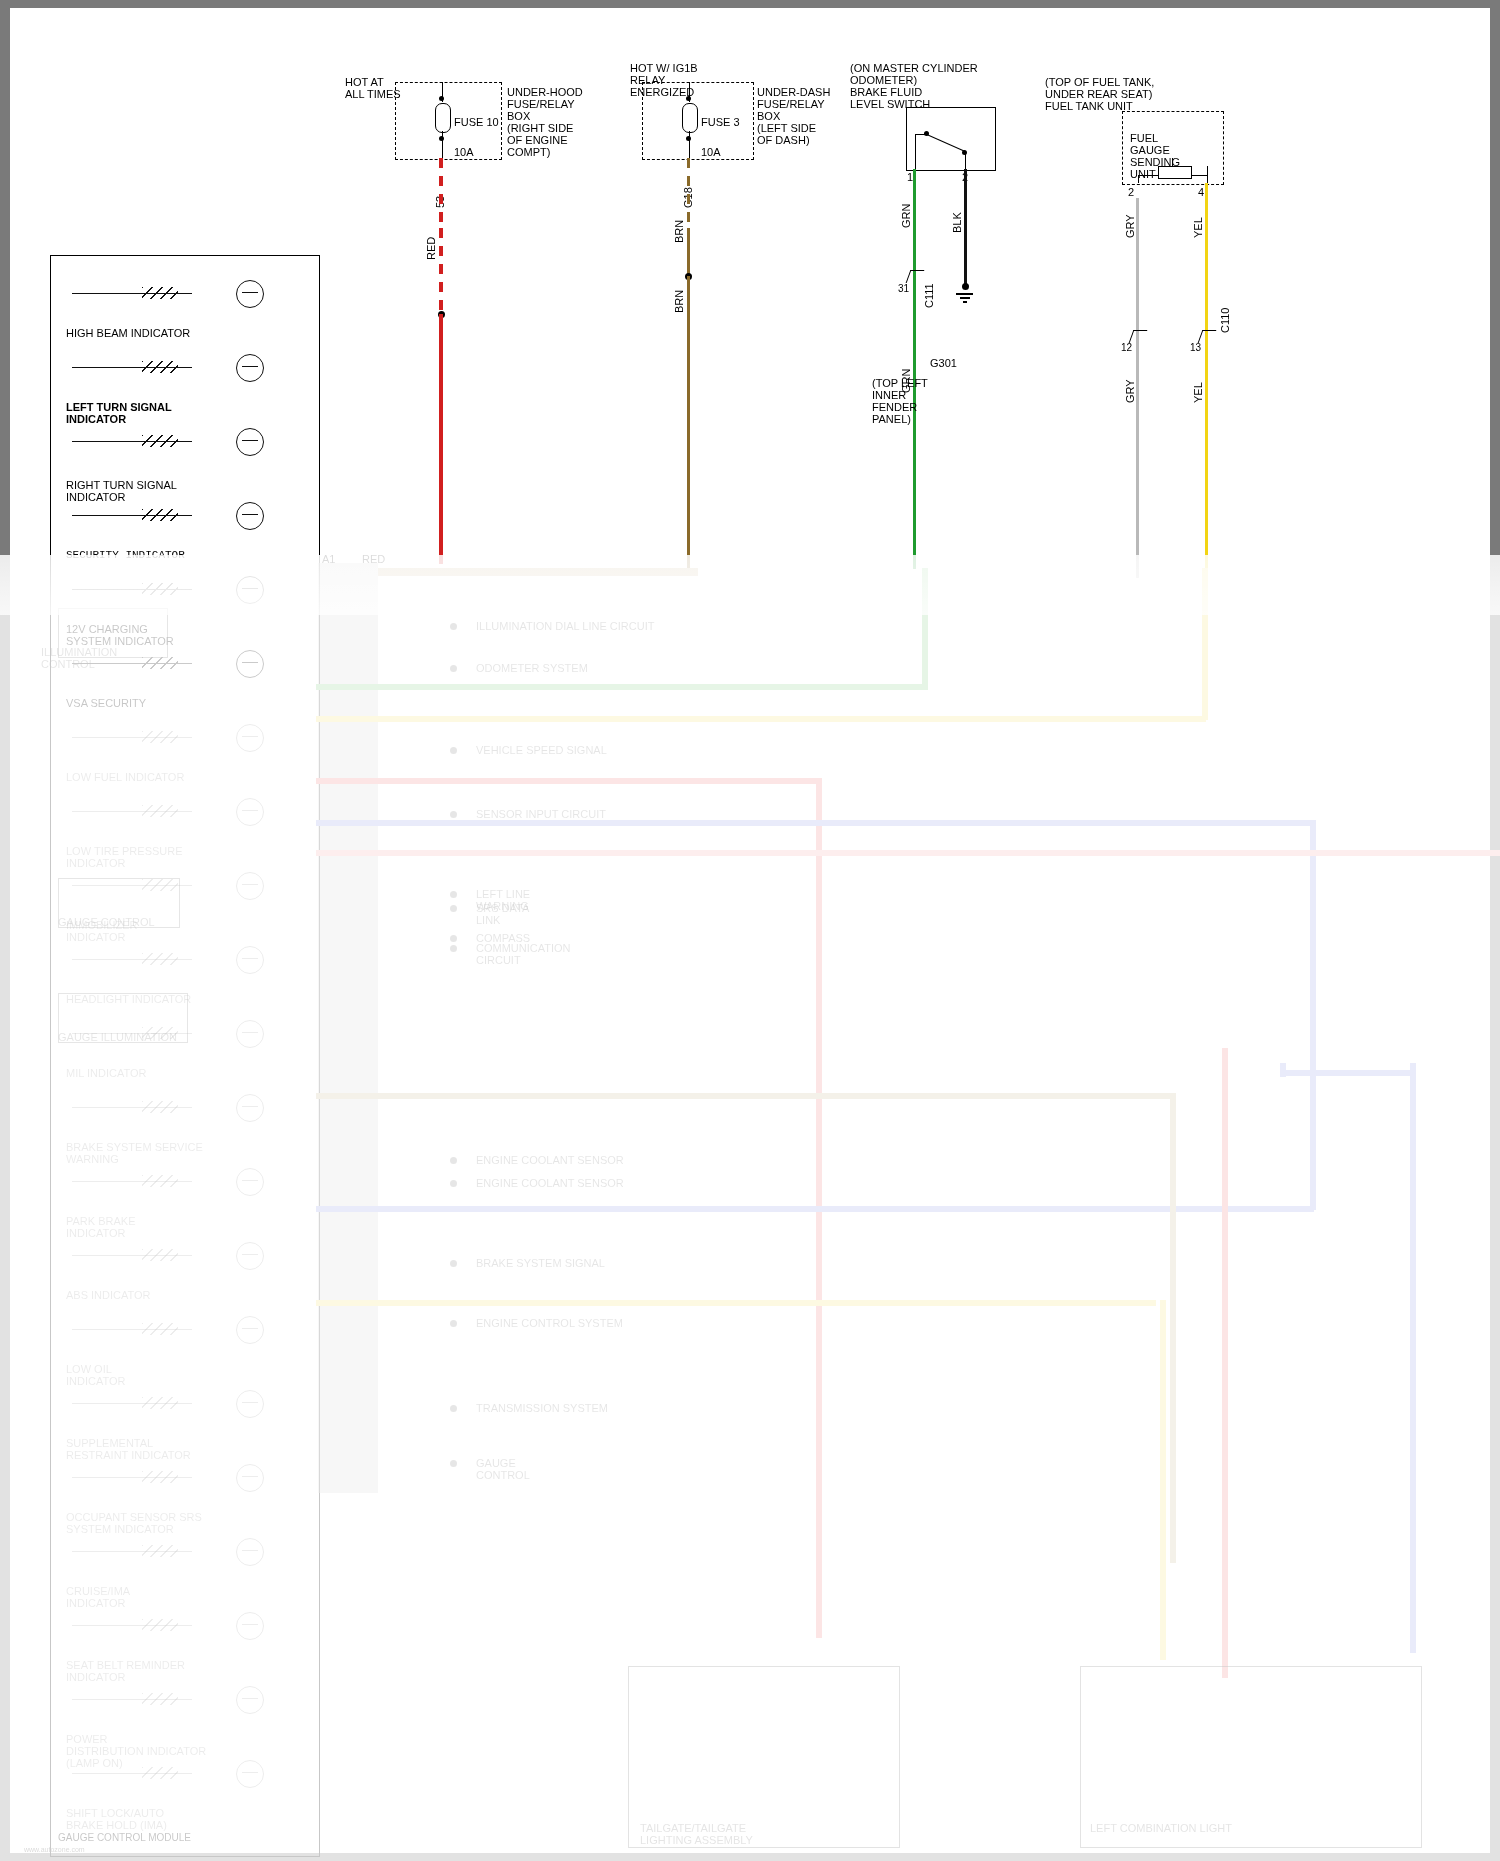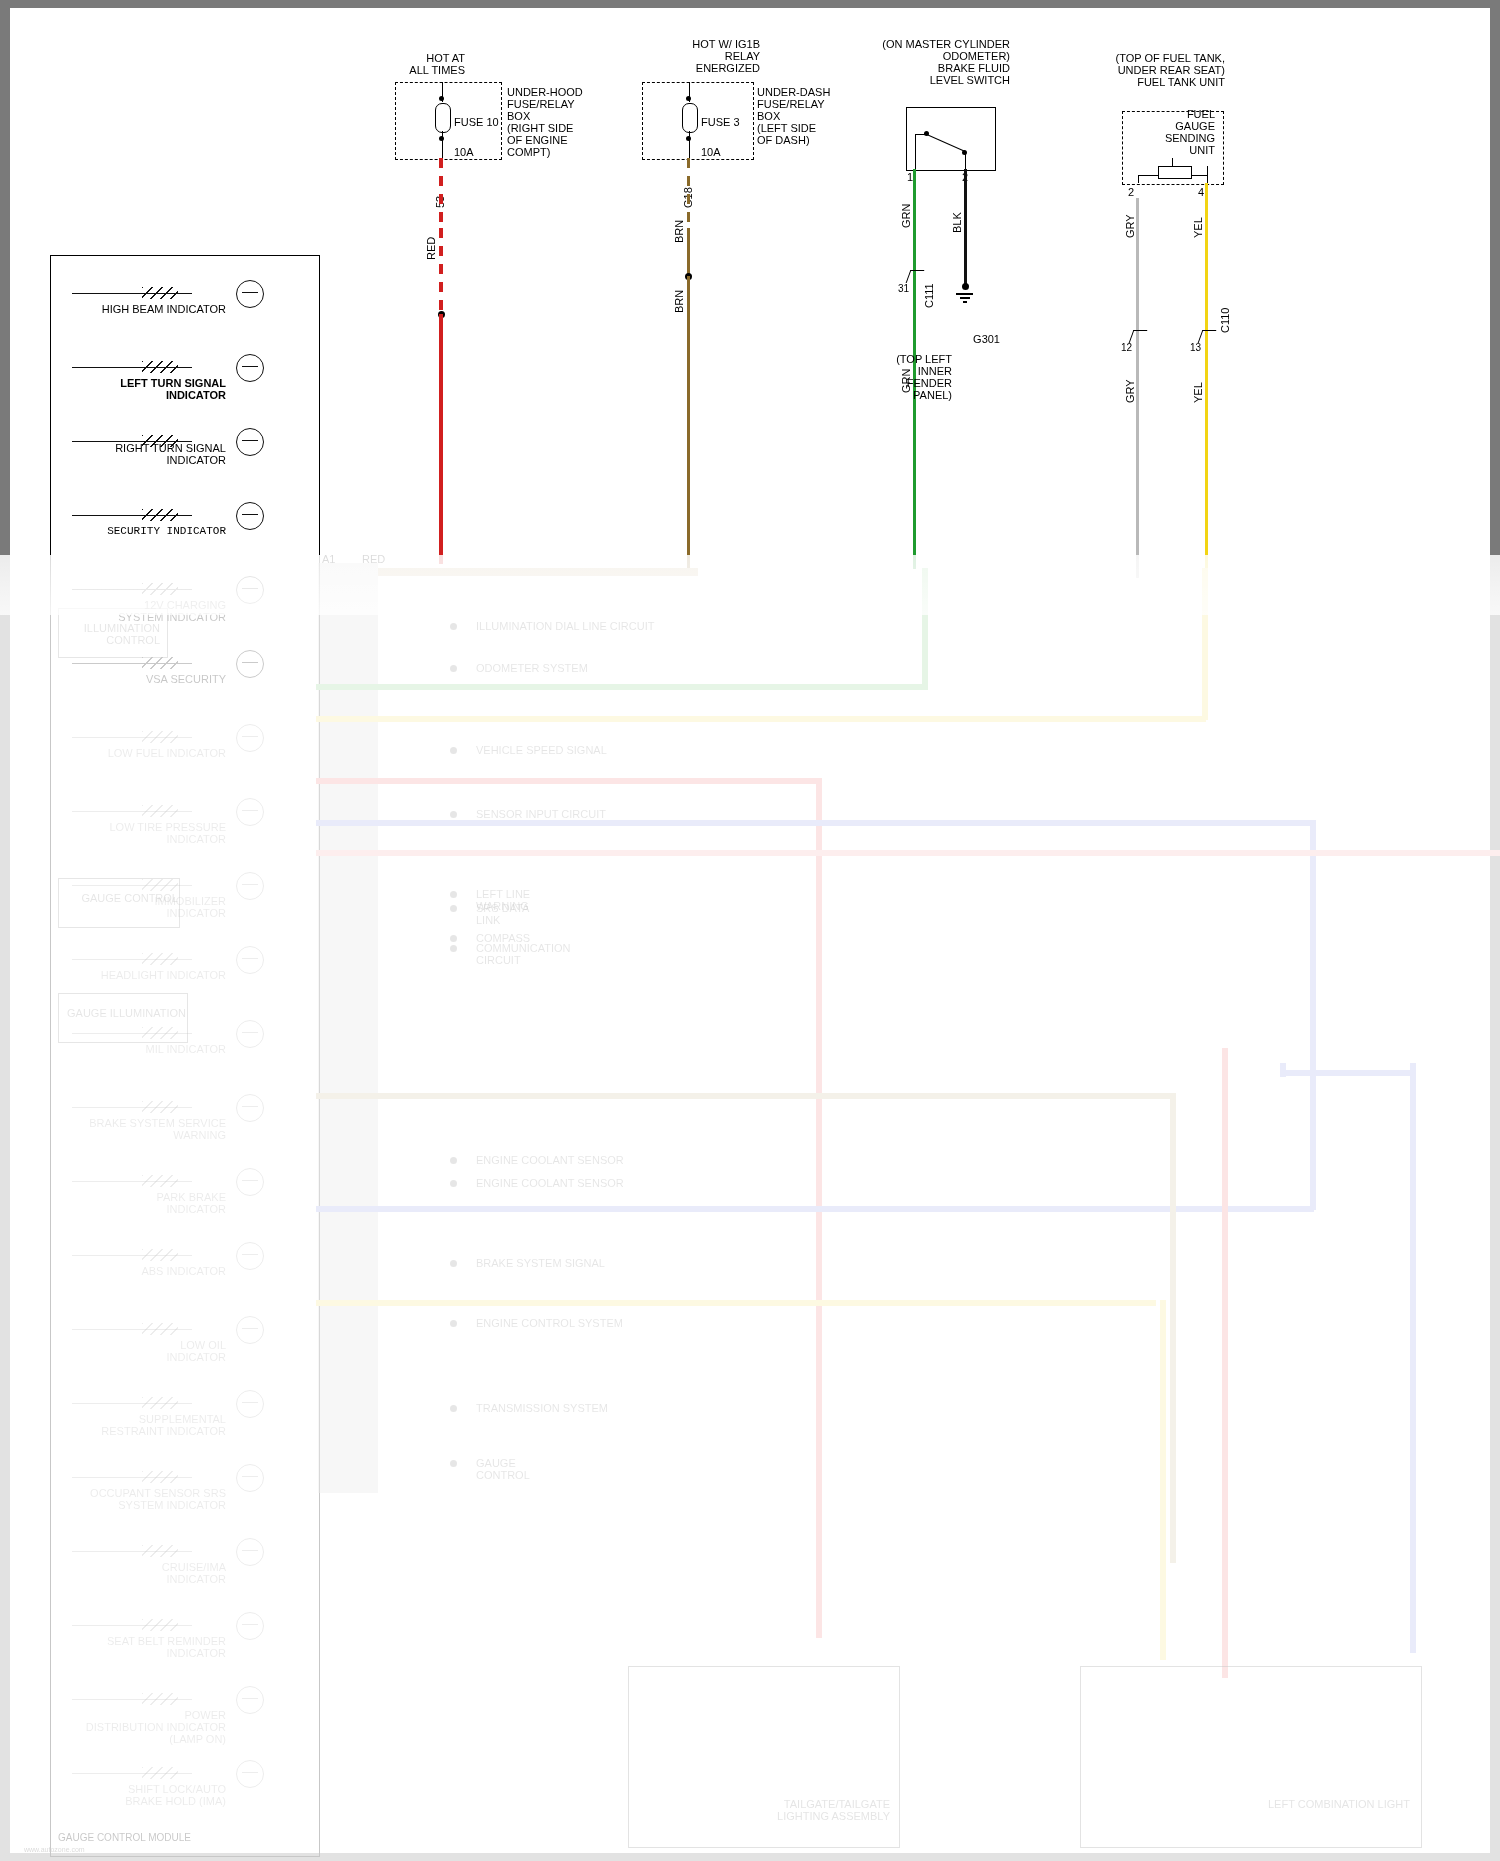--- a/index.html
+++ b/index.html
@@ -1,20 +1,20 @@
 <!DOCTYPE html>
 <html><head>
 <meta charset="utf-8">
 <style>
   html,body{margin:0;padding:0;background:#7a7a7a;}
   body{font-family:"Liberation Sans", sans-serif;}
   #page{position:relative;width:1500px;height:1861px;background:#7a7a7a;overflow:hidden;}
   #sheet{position:absolute;left:10px;top:8px;width:1480px;height:1845px;background:#ffffff;}
   .lbl{position:absolute;font-size:11px;line-height:12px;color:#000;white-space:pre;}
-  .lbl.c{text-align:right;}
+  .lbl.c{text-align:left;margin-top:24px;}
   .vert{position:absolute;font-size:11px;color:#000;white-space:nowrap;transform-origin:0 0;transform:rotate(-90deg);}
   .wire{position:absolute;}
   .dash-box{position:absolute;border:1px dashed #000;}
   .solid-box{position:absolute;border:1px solid #000;}
   .dot{position:absolute;width:7px;height:7px;border-radius:50%;background:#000;}
   .sdot{position:absolute;width:5px;height:5px;border-radius:50%;background:#000;}
   
   #fade{position:absolute;left:0;top:555px;width:1500px;height:1306px;background:rgba(255,255,255,0.78);pointer-events:none;}
   #fade2{position:absolute;left:0;top:555px;width:1500px;height:60px;background:linear-gradient(rgba(255,255,255,0.35),rgba(255,255,255,0.78));pointer-events:none;}
   .lampc{position:absolute;width:26px;height:26px;border:1.4px solid #111;border-radius:50%;}
@@ -153,21 +153,21 @@
           <div style="position: absolute; left: 62px; top: 359px; width: 120px; height: 1.4px; background: rgb(17, 17, 17); opacity: 1;"></div>
           <div style="position: absolute; left: 132px; top: 353px; width: 36px; height: 12px; background: repeating-linear-gradient(135deg, rgb(17, 17, 17) 0px, rgb(17, 17, 17) 1.4px, transparent 1.4px, transparent 7px); opacity: 1;"></div>
           <div class="lampc" style="left: 226px; top: 346px; opacity: 1;"></div>
           <div class="lbl c" style="left: 56px; top: 369px; width: 160px; opacity: 1; font-weight: bold;">LEFT TURN SIGNAL
 INDICATOR</div>
         </div>
         <div style="position: absolute; left: 0px; top: 0px;">
           <div style="position: absolute; left: 62px; top: 433px; width: 120px; height: 1.4px; background: rgb(17, 17, 17); opacity: 1;"></div>
           <div style="position: absolute; left: 132px; top: 427px; width: 36px; height: 12px; background: repeating-linear-gradient(135deg, rgb(17, 17, 17) 0px, rgb(17, 17, 17) 1.4px, transparent 1.4px, transparent 7px); opacity: 1;"></div>
           <div class="lampc" style="left: 226px; top: 420px; opacity: 1;"></div>
-          <div class="lbl c" style="left: 56px; top: 434px; width: 160px; opacity: 1;">RIGHT TURN SIGNAL
+          <div class="lbl c" style="left: 56px; top: 447px; width: 160px; opacity: 1;">RIGHT TURN SIGNAL
 INDICATOR</div>
         </div>
         <div style="position: absolute; left: 0px; top: 0px;">
           <div style="position: absolute; left: 62px; top: 507px; width: 120px; height: 1.4px; background: rgb(17, 17, 17); opacity: 1;"></div>
           <div style="position: absolute; left: 132px; top: 501px; width: 36px; height: 12px; background: repeating-linear-gradient(135deg, rgb(17, 17, 17) 0px, rgb(17, 17, 17) 1.4px, transparent 1.4px, transparent 7px); opacity: 1;"></div>
           <div class="lampc" style="left: 226px; top: 494px; opacity: 1;"></div>
           <div class="lbl c" style="left: 56px; top: 517px; width: 160px; opacity: 1; font-family: Liberation Mono, monospace;">SECURITY INDICATOR</div>
         </div>
         <div style="position: absolute; left: 0px; top: 0px;">
           <div style="position: absolute; left: 62px; top: 581px; width: 120px; height: 1.4px; background: rgb(17, 17, 17); opacity: 1;"></div>

